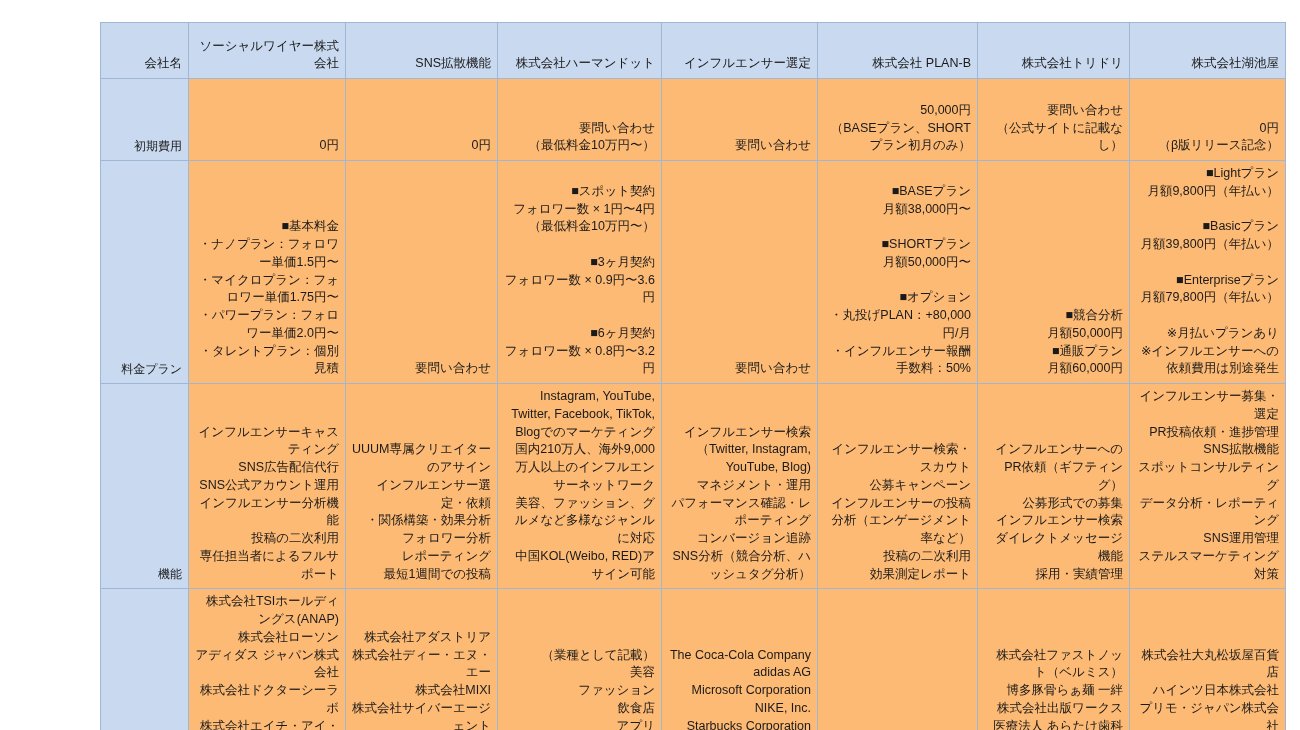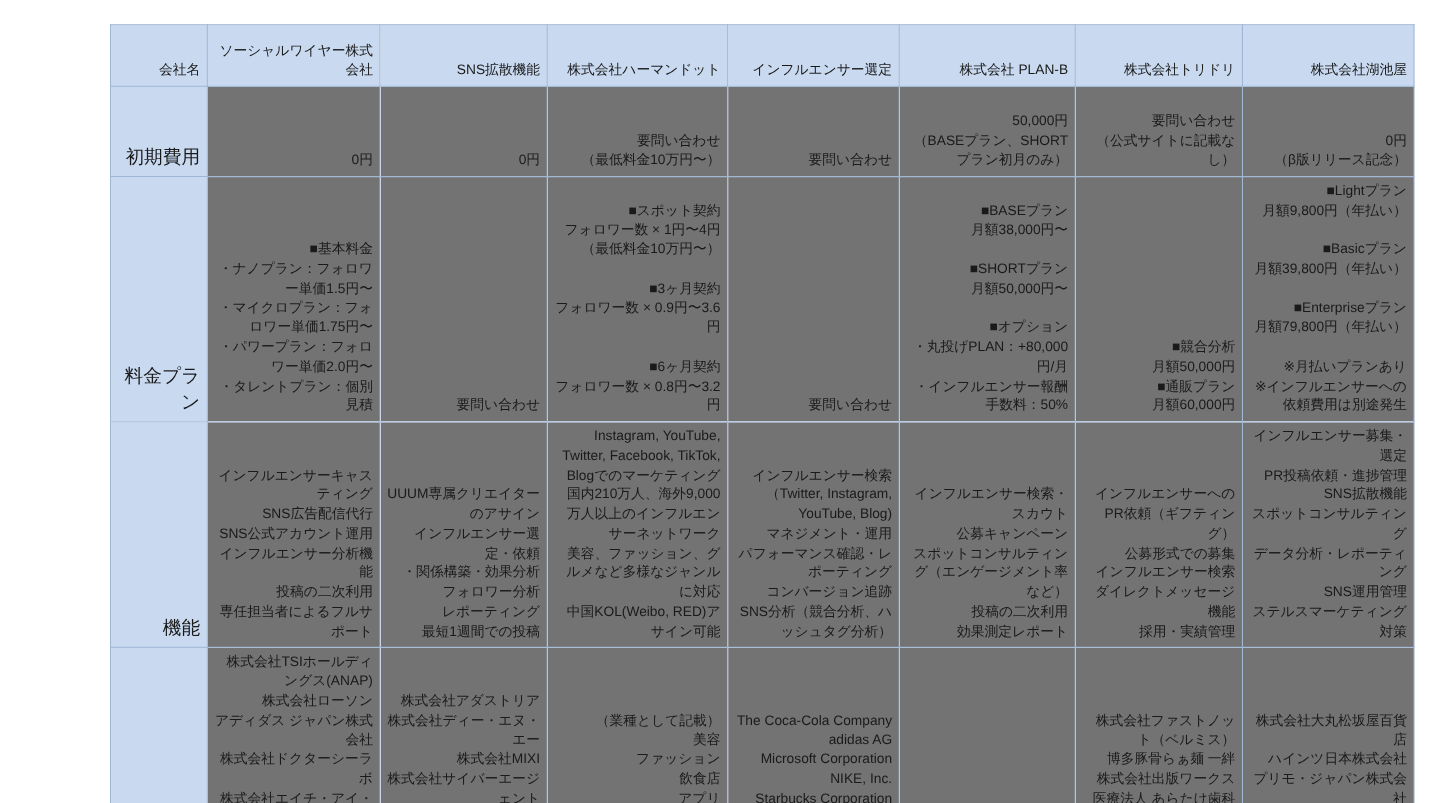--- a/index.html
+++ b/index.html
@@ -38,38 +38,38 @@
   }
   thead td, thead th {
     background: #c9daf0;
     vertical-align: top;
     font-size: 12.5px;
     color: #1a1a1a;
     height: 46px;
   }
   td.rowhead {
     background: #c9daf0;
-    font-size: 17px;
+    font-size: 12px;
     vertical-align: bottom;
   }
   col.c0 { width: 88px; }
   col.c1 { width: 157px; }
   col.c2 { width: 152px; }
   col.c3 { width: 164px; }
   col.c4 { width: 156px; }
   col.c5 { width: 160px; }
   col.c6 { width: 152px; }
   col.c7 { width: 156px; }
 
   tr.r-init td { height: 72px; }
   tr.r-plan td { height: 168px; }
   tr.r-feat td { height: 152px; }
   tr.r-cases td { height: 100px; }
 
-  td.cell { background: #737373; }
+  td.cell { background: #fdba74; }
 </style>
 </head>
 <body>
 
 <div class="sheet">
   <table class="comparison">
     <colgroup>
       <col class="c0">
         <col class="c1">
         <col class="c2">
@@ -168,21 +168,21 @@
 美容、ファッション、グルメなど多様なジャンルに対応
 中国KOL(Weibo, RED)アサイン可能</td>
         <td class="cell">インフルエンサー検索
 （Twitter, Instagram, YouTube, Blog)
 マネジメント・運用
 パフォーマンス確認・レポーティング
 コンバージョン追跡
 SNS分析（競合分析、ハッシュタグ分析）</td>
         <td class="cell">インフルエンサー検索・スカウト
 公募キャンペーン
-スポットコンサルティング（エンゲージメント率など）
+インフルエンサーの投稿分析（エンゲージメント率など）
 投稿の二次利用
 効果測定レポート</td>
         <td class="cell">インフルエンサーへのPR依頼（ギフティング）
 公募形式での募集
 インフルエンサー検索
 ダイレクトメッセージ機能
 採用・実績管理</td>
         <td class="cell">インフルエンサー募集・選定
 PR投稿依頼・進捗管理
 SNS拡散機能

